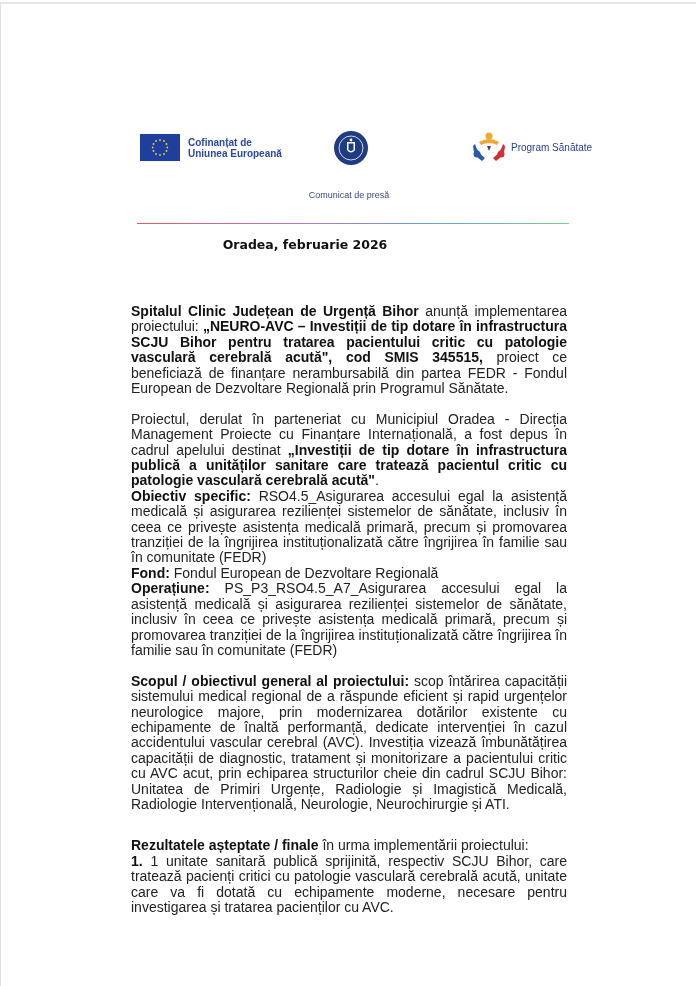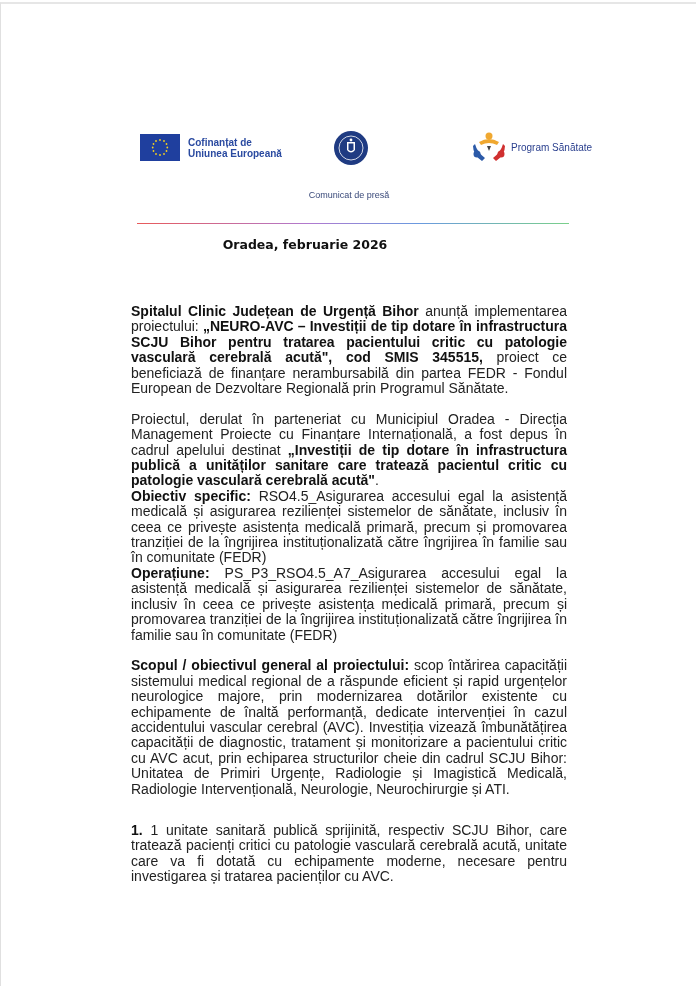--- a/index.html
+++ b/index.html
@@ -83,23 +83,25 @@
   <div class="date">Oradea, februarie 2026</div>
 
   <div class="body">
     <p><b>Spitalul Clinic Județean de Urgență Bihor</b><span> anunță implementarea proiectului: </span><b>„NEURO-AVC – Investiții de tip dotare în infrastructura SCJU Bihor pentru tratarea pacientului critic cu patologie vasculară cerebrală acută", cod SMIS 345515,</b><span> proiect ce beneficiază de finanțare nerambursabilă din partea FEDR - Fondul European de Dezvoltare Regională prin Programul Sănătate.</span></p>
 
     <div class="gap1"></div>
 
     <p><span>Proiectul, derulat în parteneriat cu Municipiul Oradea - Direcția Management Proiecte cu Finanțare Internațională, a fost depus în cadrul apelului destinat </span><b>„Investiții de tip dotare în infrastructura publică a unităților sanitare care tratează pacientul critic cu patologie vasculară cerebrală acută"</b><span>.</span></p>
 
     <p><b>Obiectiv specific:</b><span> RSO4.5_Asigurarea accesului egal la asistență medicală și asigurarea rezilienței sistemelor de sănătate, inclusiv în ceea ce privește asistența medicală primară, precum și promovarea tranziției de la îngrijirea instituționalizată către îngrijirea în familie sau în comunitate (FEDR)</span></p>
+    <p><b>Fond:</b><span> Fondul European de Dezvoltare Regională</span></p>
     <p><b>Operațiune:</b><span> PS_P3_RSO4.5_A7_Asigurarea accesului egal la asistență medicală și asigurarea rezilienței sistemelor de sănătate, inclusiv în ceea ce privește asistența medicală primară, precum și promovarea tranziției de la îngrijirea instituționalizată către îngrijirea în familie sau în comunitate (FEDR)</span></p>
 
     <div class="gap1"></div>
 
     <p><b>Scopul / obiectivul general al proiectului:</b><span> scop întărirea capacității sistemului medical regional de a răspunde eficient și rapid urgențelor neurologice majore, prin modernizarea dotărilor existente cu echipamente de înaltă performanță, dedicate intervenției în cazul accidentului vascular cerebral (AVC). Investiția vizează îmbunătățirea capacității de diagnostic, tratament și monitorizare a pacientului critic cu AVC acut, prin echiparea structurilor cheie din cadrul SCJU Bihor: Unitatea de Primiri Urgențe, Radiologie și Imagistică Medicală, Radiologie Intervențională, Neurologie, Neurochirurgie și ATI.</span></p>
 
     <div class="gap2"></div>
 
+    <p><b>Rezultatele așteptate / finale</b><span> în urma implementării proiectului:</span></p>
     <p><b>1.</b><span>  1 unitate sanitară publică sprijinită, respectiv SCJU Bihor, care tratează pacienți critici cu patologie vasculară cerebrală acută, unitate care va fi dotată cu echipamente moderne, necesare pentru investigarea și tratarea pacienților cu AVC.</span></p>
   </div>
 </div>
 
 </body></html>

